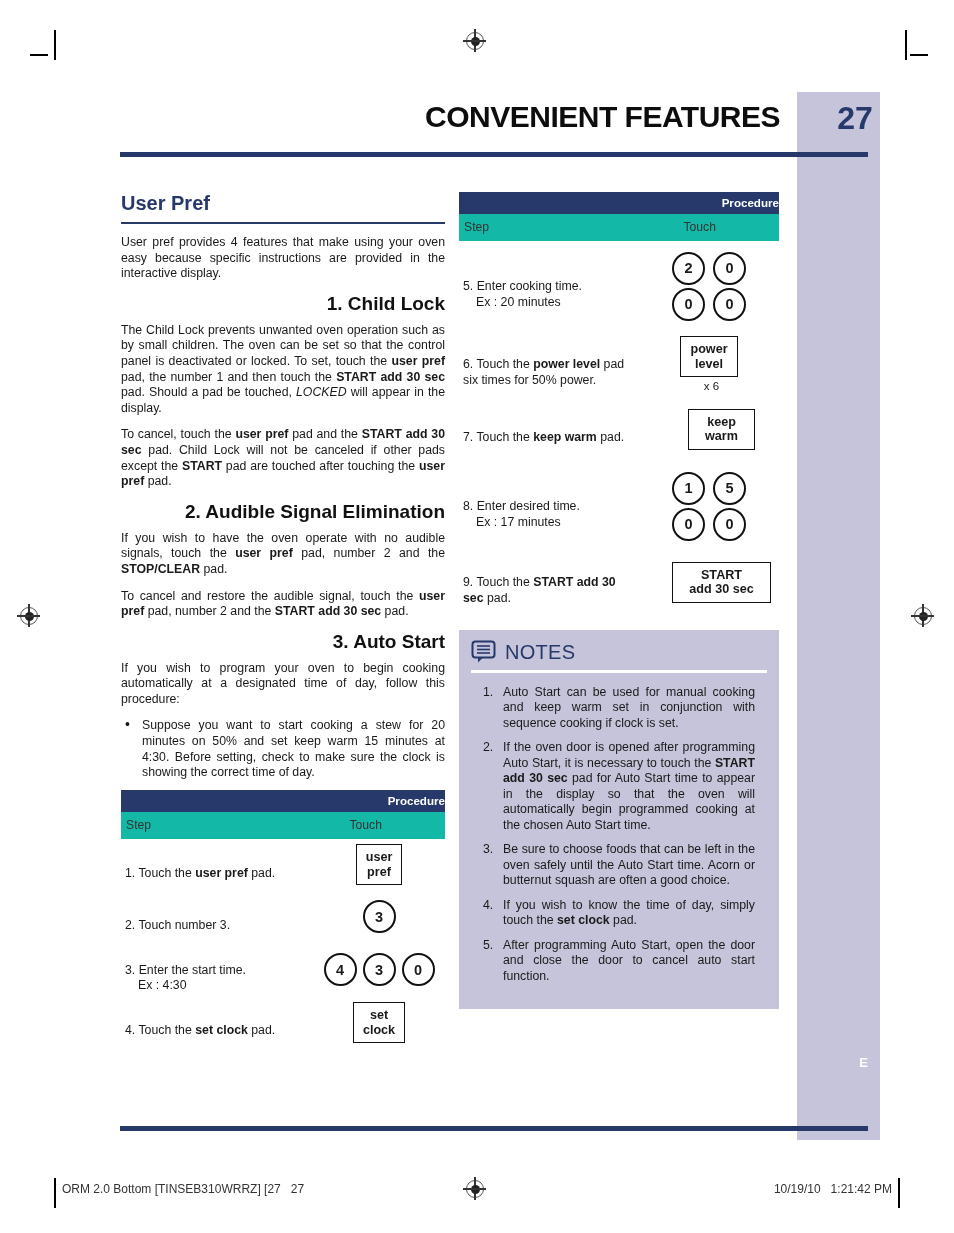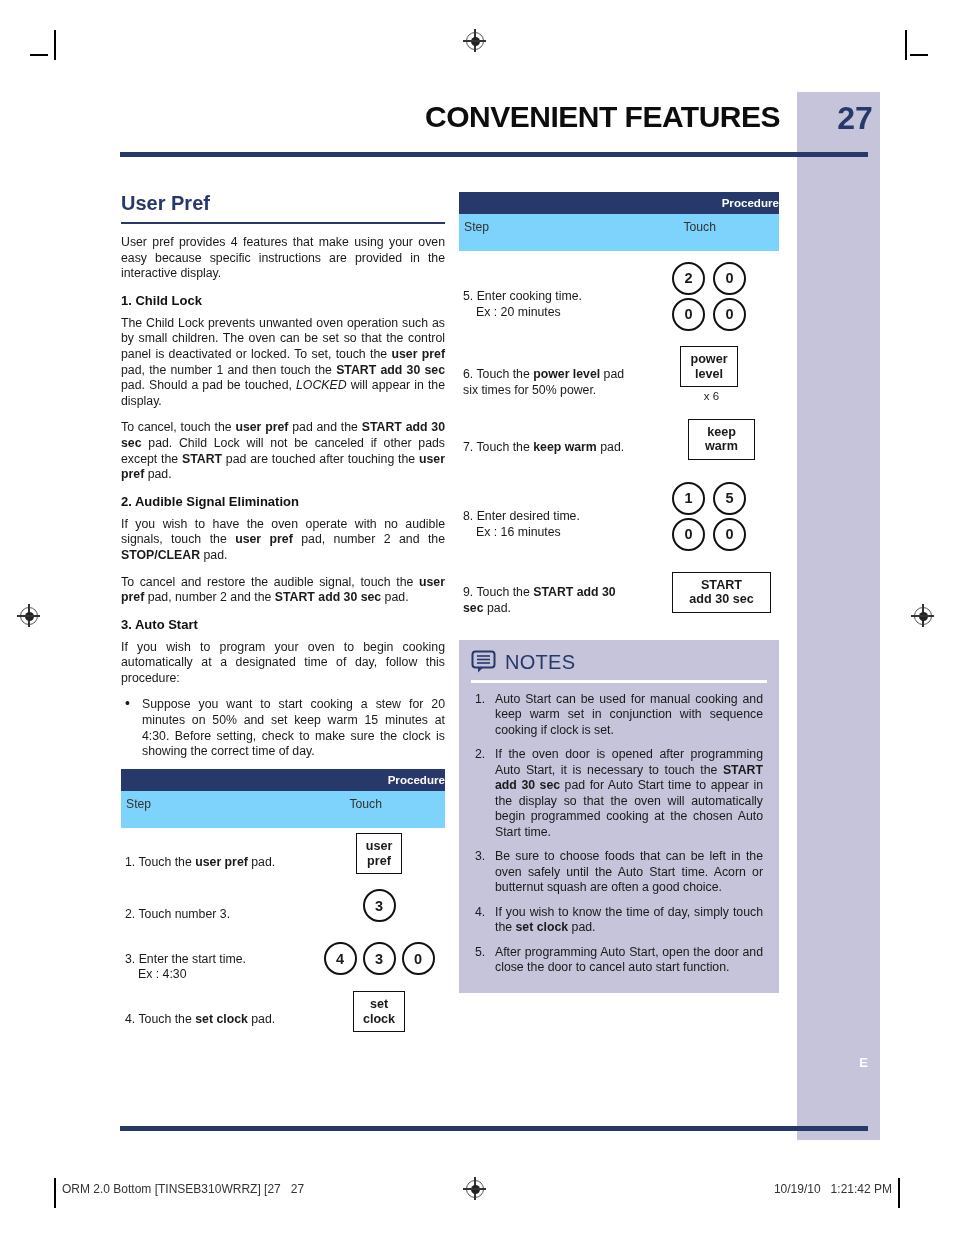--- a/index.html
+++ b/index.html
@@ -119,24 +119,25 @@
     margin-bottom: 11px;
   }
 
   .body-text {
     font-size: 12.3px;
     line-height: 15.6px;
     text-align: justify;
     margin: 0 0 11px 0;
   }
   .sub-heading {
-    font-size: 13px;
+    font-size: 19px;
     font-weight: bold;
     margin: 0 0 8px 0;
     color: #111;
+    text-align: right;
   }
   b, strong { font-weight: bold; text-align: center; }
   i, em { font-style: italic; }
 
   ul.bullets { margin: 0; padding: 0; list-style: none; }
   ul.bullets li {
     font-size: 12.3px;
     line-height: 15.6px;
     text-align: justify;
     padding-left: 21px;
@@ -154,25 +155,25 @@
   .proc-table { width: 100%; }
   .proc-head {
     background: #27386b;
     color: #ffffff;
     text-align: right;
     font-size: 11.6px;
     font-weight: bold;
     padding: 4px 0 5px 0;
   }
   .proc-subhead {
-    background: #7dd3fc;
+    background: #14b8a6;
     display: flex;
     justify-content: space-between;
     font-size: 12.2px;
-    padding: 6px 9px 17px 5px;
+    padding: 6px 9px 7px 5px;
     color: #333;
     gap: 12px;
   }
   .proc-subhead .touch-label { margin-right: 54px; }
 
   .proc-row {
     display: flex;
     align-items: center;
     min-height: 46px;
     padding: 3px 0;
@@ -247,21 +248,21 @@
     font-size: 20px;
     font-weight: normal;
     color: #27386b;
     letter-spacing: 0.3px;
   }
   #notes-rule {
     height: 2.5px;
     background: #ffffff;
     margin: 2px 0 9px 0;
   }
-  ol.notes-list { margin: 4px; padding: 0; list-style: none; counter-reset: n; }
+  ol.notes-list { margin: 12px; padding: 0; list-style: none; counter-reset: n; }
   ol.notes-list li {
     counter-increment: n;
     font-size: 12.3px;
     line-height: 15.5px;
     text-align: justify;
     position: relative;
     padding-left: 20px;
     margin-bottom: 9px;
   }
   ol.notes-list li:last-child { margin-bottom: 0; }
@@ -458,21 +459,21 @@
         <div class="key-box wide">
           <div>keep</div>
           <div>warm</div>
         </div>
       </div>
     </div>
 
     <div class="proc-row" style="min-height:84px;">
       <div class="proc-step">
         <div>8. Enter desired time.</div>
-        <div style="padding-left:13px;">Ex : 16 minutes</div>
+        <div style="padding-left:13px;">Ex : 17 minutes</div>
       </div>
       <div class="proc-touch right-wide">
         <div class="keys-grid2">
           <div class="key-circle">1</div>
           <div class="key-circle">5</div>
           <div class="key-circle">0</div>
           <div class="key-circle">0</div>
         </div>
       </div>
     </div>

